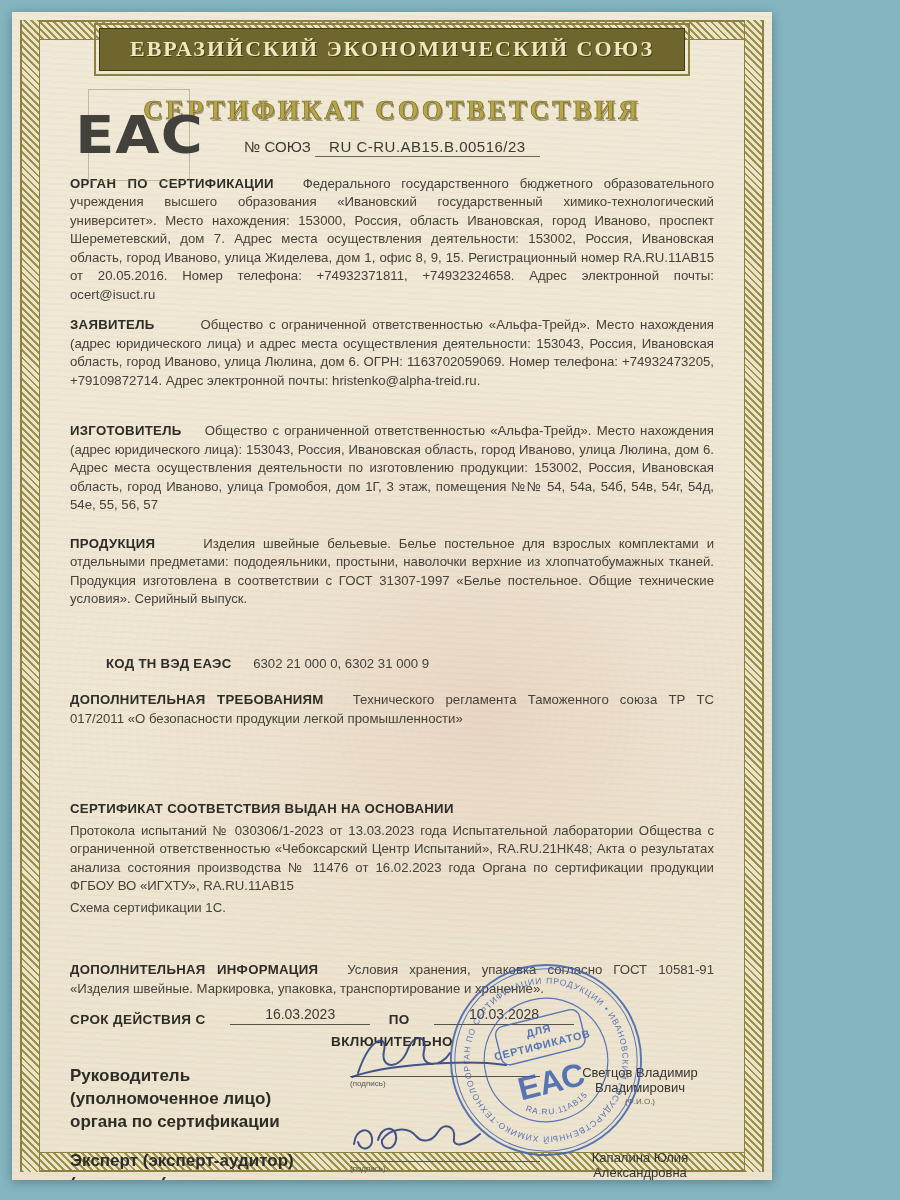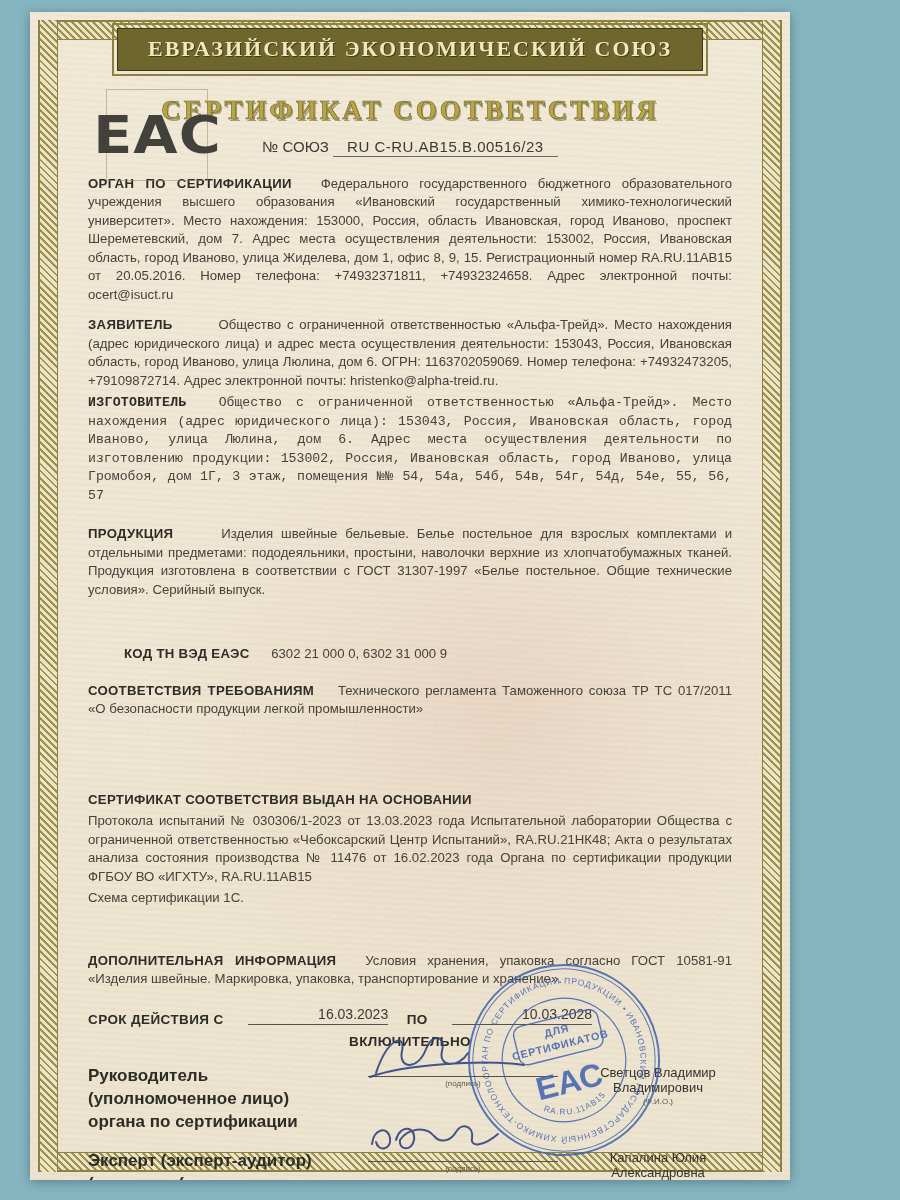--- a/index.html
+++ b/index.html
@@ -3,21 +3,21 @@
 <meta charset="utf-8">
 <style>
   * { margin:0; padding:0; box-sizing:border-box; }
   html,body { width:900px; height:1200px; }
   body {
     background:#85b5c1;
     font-family:"Liberation Sans", sans-serif;
     position:relative; overflow:hidden;
   }
   .doc {
-    position:absolute; left:30px; top:12px; width:760px; height:1168px;
+    position:absolute; left:12px; top:12px; width:760px; height:1168px;
     background:linear-gradient(#f4eedc,#efe8d3);
     box-shadow:0 2px 10px rgba(25,50,60,.4);
     overflow:hidden;
   }
   .guilloche {
     position:absolute; inset:0; pointer-events:none;
     background:
       radial-gradient(circle at 62% 60%, rgba(205,130,120,.16) 0%, rgba(205,130,120,.06) 20%, rgba(205,130,120,0) 42%),
       repeating-radial-gradient(circle at 62% 60%, rgba(190,120,110,.05) 0 4px, rgba(120,150,110,.04) 4px 8px),
       repeating-linear-gradient(3deg, rgba(200,140,130,.05) 0 2px, rgba(255,255,255,0) 2px 6px);
@@ -61,38 +61,38 @@
   .form-no { color:#cf4f2c; font-family:"DejaVu Sans Mono", monospace;
     font-size:17px; font-weight:600; letter-spacing:4px; margin-left:10px; }
 
   .body { margin:20px 58px 0; font-size:13.2px; line-height:1.4;
     color:#45423a; text-align:justify; }
   .sec { margin-top:12px; }
   .sh { font-weight:700; color:#2e2c27; letter-spacing:.3px; margin-right:18px; }
   .sh-wide { margin-right:40px; }
   .sh-block { display:block; margin-bottom:3px; }
   #sec-org { margin-top:0; }
-  #sec-manufacturer { margin-top:4px;font-family:Liberation Mono, monospace; }
+  #sec-manufacturer { margin-top:32px; }
   #sec-product { margin-top:20px; }
   #sec-code { margin-top:46px;margin-left:36px; }
   #sec-req { margin-top:18px; }
   #sec-basis { margin-top:72px; }
   #sec-add { margin-top:44px; }
   .scheme { margin-top:3px; text-align:left; }
 
   .bottom-cluster { position:absolute; left:58px; right:58px; top:998px; }
   .vlabel { font-weight:700; font-size:13.5px; color:#2e2c27; letter-spacing:.4px;text-align:center; }
-  .vdate { display:inline-block; min-width:140px; text-align:right;
+  .vdate { display:inline-block; min-width:140px; text-align:center;
     border-bottom:1px solid #55524a; margin:0 14px 0 20px; padding-bottom:2px;
     font-size:14px; color:#3c3a35; position:relative; top:-5px; }
   .incl { margin-top:4px; }
 
   .sig-row { display:flex; align-items:flex-start; margin-top:16px; position:relative; z-index:2; }
   .sig-role { width:262px; font-weight:700; font-size:17px; line-height:1.35; color:#2e2c27; }
-  .sig-mid { width:190px; margin-left:18px; text-align:center; position:relative; }
+  .sig-mid { width:190px; margin-left:18px; position:relative; }
   .sig-rule { border-bottom:1px solid #55524a; height:12px; }
   .sig-cap { font-size:8px; color:#5a5850; margin-top:2px; }
   .sig-name { margin-left:26px; flex:1; font-size:13px; color:#34322c; text-align:center; }
   .scribble { position:absolute; left:-6px; top:-40px; overflow:visible; }
   .scribble path { fill:none; stroke:#31427f; stroke-width:2; stroke-linecap:round; opacity:.9; }
 
   .print-info { text-align:center; font-size:7.5px; color:#8a8570; margin-top:12px; }
 
   .stamp { position:absolute; left:436px; top:950px; width:196px; height:196px;
     transform:rotate(-14deg); opacity:.85; z-index:3; }
@@ -144,21 +144,21 @@
       </p>
       <p class="sec" id="sec-product">
         <span class="sh sh-wide">ПРОДУКЦИЯ</span>
         <span>Изделия швейные бельевые. Белье постельное для взрослых комплектами и отдельными предметами: пододеяльники, простыни, наволочки верхние из хлопчатобумажных тканей. Продукция изготовлена в соответствии с ГОСТ 31307-1997 «Белье постельное. Общие технические условия». Серийный выпуск.</span>
       </p>
       <p class="sec" id="sec-code">
         <span class="sh">КОД ТН ВЭД ЕАЭС</span>
         <span>6302 21 000 0, 6302 31 000 9</span>
       </p>
       <p class="sec" id="sec-req">
-        <span class="sh">СООТВЕТСТВИЯ ТРЕБОВАНИЯМ</span>
+        <span class="sh">ДОПОЛНИТЕЛЬНАЯ ТРЕБОВАНИЯМ</span>
         <span>Технического регламента Таможенного союза ТР ТС 017/2011 «О безопасности продукции легкой промышленности»</span>
       </p>
       <p class="sec" id="sec-basis">
         <span class="sh sh-block">СЕРТИФИКАТ СООТВЕТСТВИЯ ВЫДАН НА ОСНОВАНИИ</span>
         <span>Протокола испытаний № 030306/1-2023 от 13.03.2023 года Испытательной лаборатории Общества с ограниченной ответственностью «Чебоксарский Центр Испытаний», RA.RU.21НК48; Акта о результатах анализа состояния производства № 11476 от 16.02.2023 года Органа по сертификации продукции ФГБОУ ВО «ИГХТУ», RA.RU.11АВ15</span>
       </p>
       <p class="sec scheme">Схема сертификации 1С.</p>
       <p class="sec" id="sec-add">
         <span class="sh">ДОПОЛНИТЕЛЬНАЯ ИНФОРМАЦИЯ</span>
         <span>Условия хранения, упаковка согласно ГОСТ 10581-91 «Изделия швейные. Маркировка, упаковка, транспортирование и хранение».</span>

